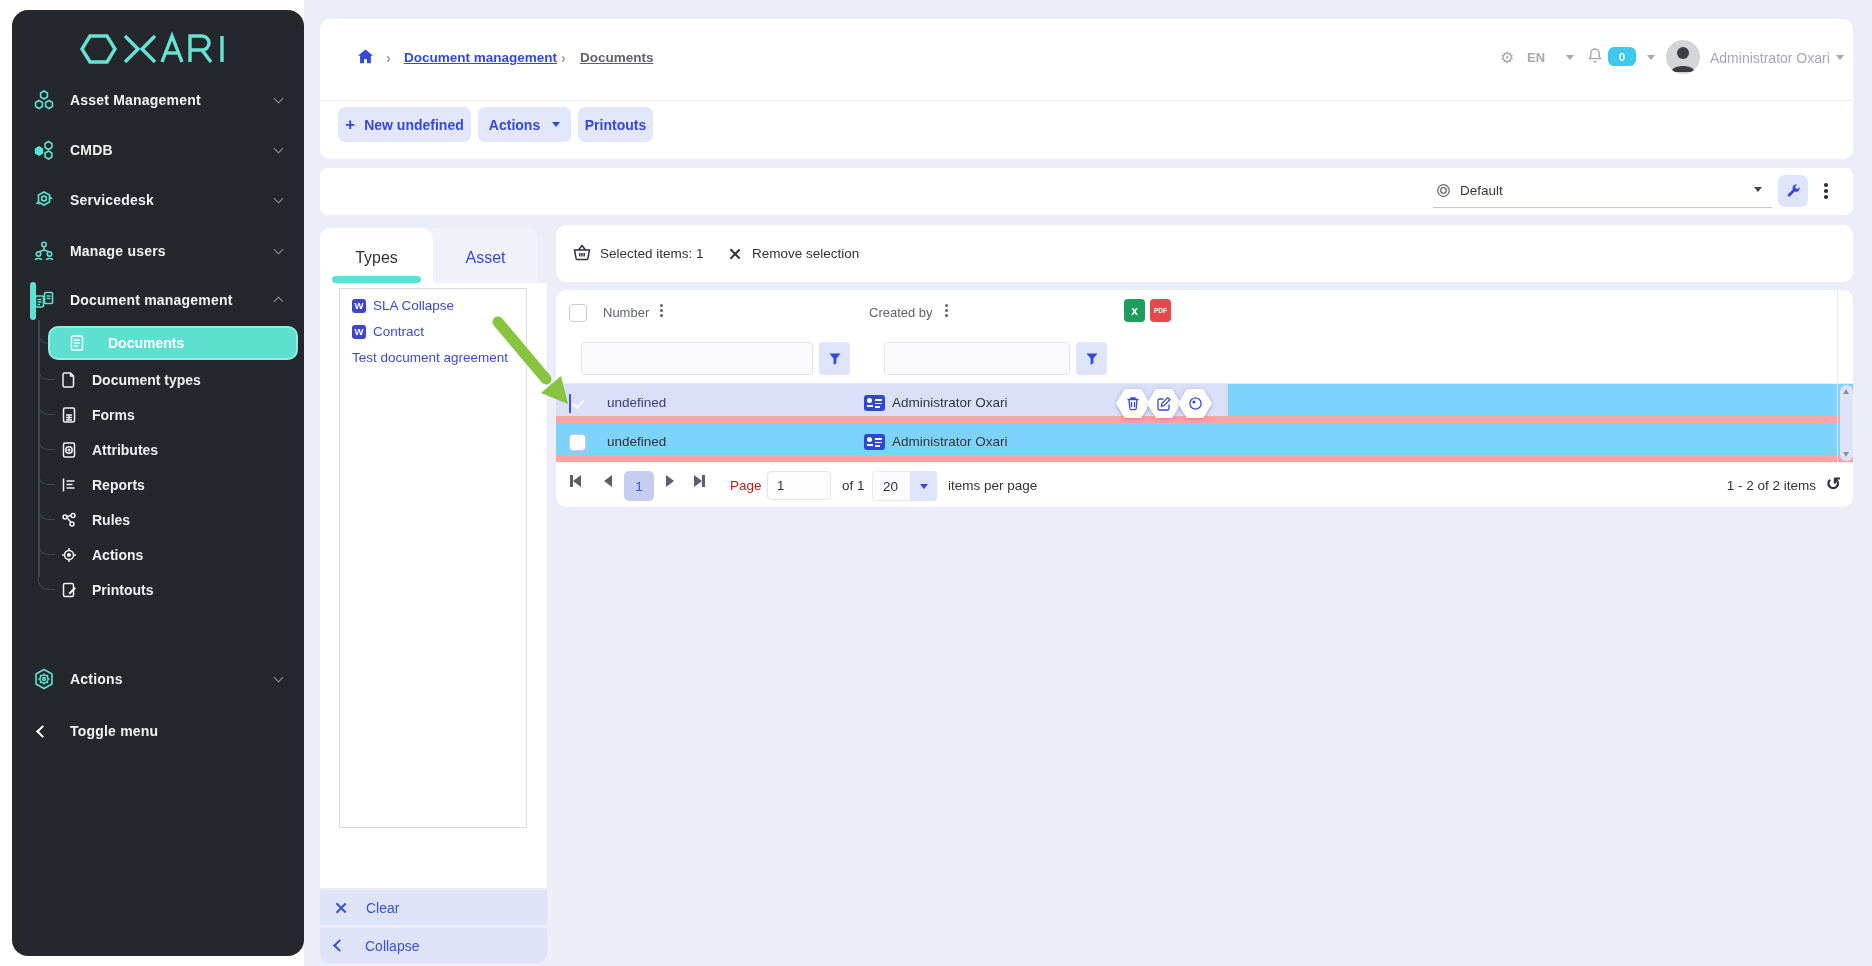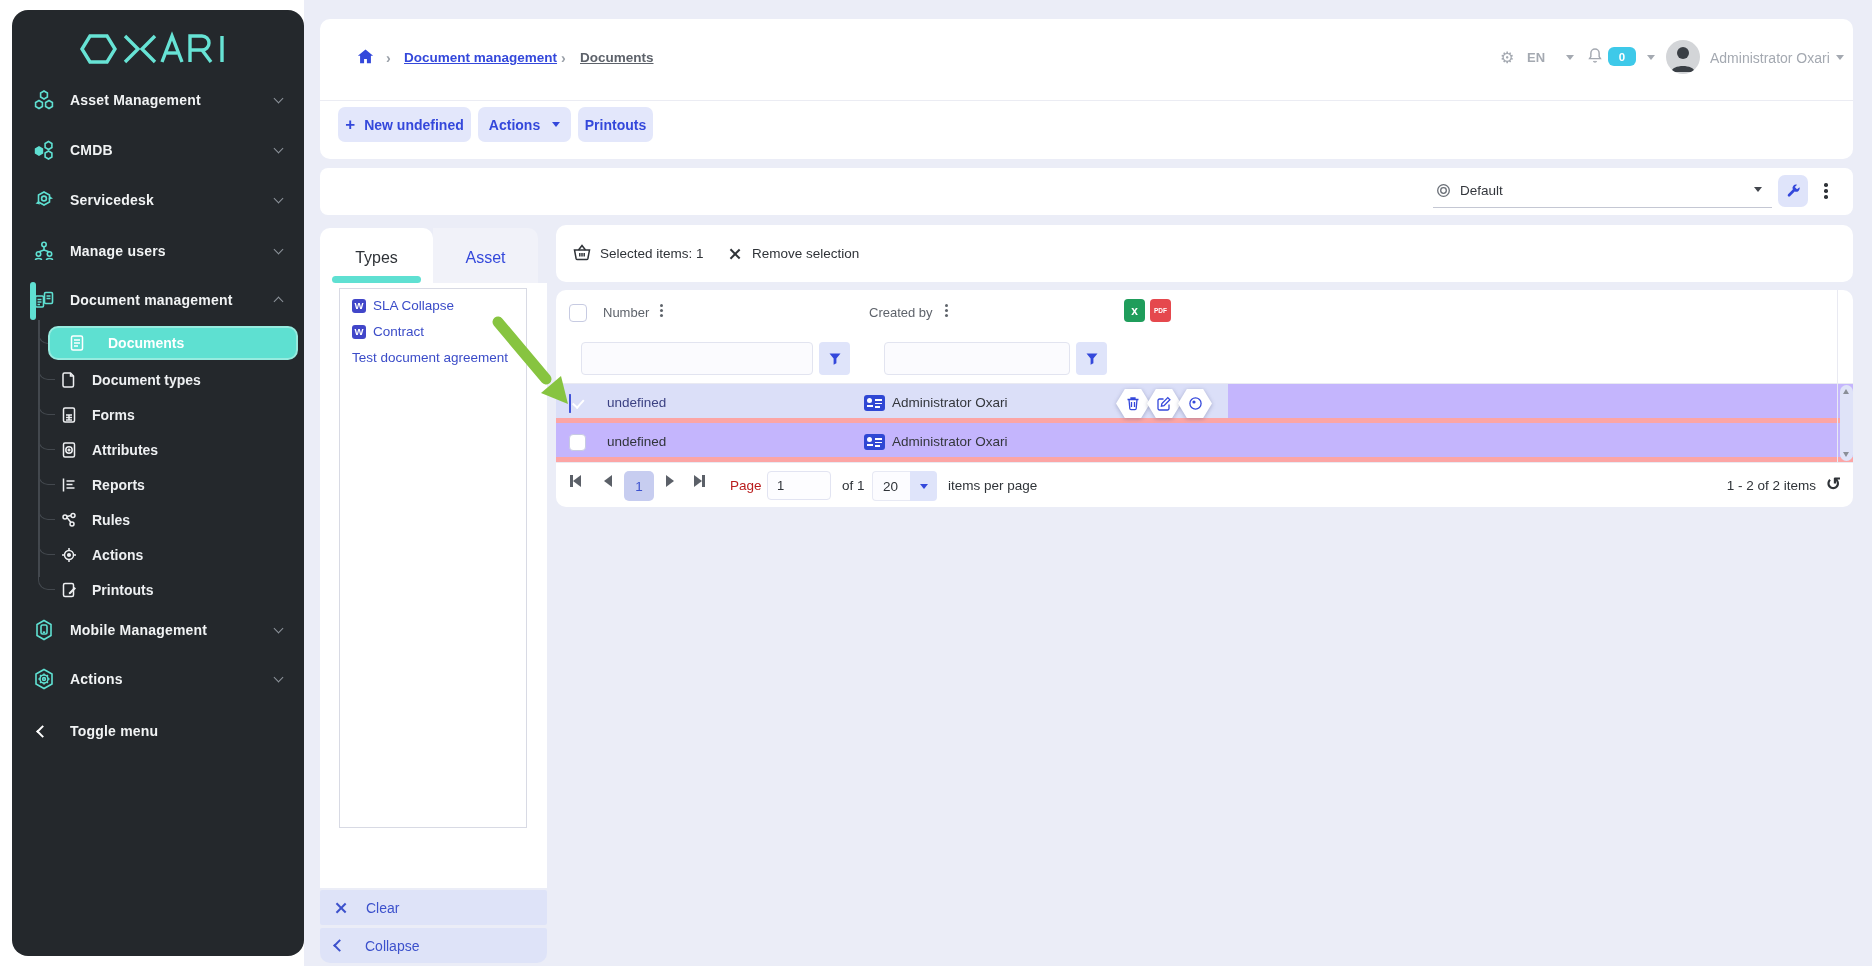--- a/index.html
+++ b/index.html
@@ -56,21 +56,21 @@
   .wbadge { width:14px; height:14px; background:#4146c9; border-radius:3px; color:#fff; font-size:9.5px; font-weight:700; display:flex; align-items:center; justify-content:center; }
   .panel-btn { position:absolute; left:320px; width:227px; height:35px; background:#dee3f8; display:flex; align-items:center; color:#3c51cc; font-size:14px; cursor:pointer; }
 
   
   .cbx { border:1.5px solid #c7cbe2; border-radius:4px; background:#fff; }
   .cbx.checked { background:#4152d9; border-color:#4152d9; position:relative; }
   .cbx.checked::after { content:""; position:absolute; left:4.5px; top:1.5px; width:4.5px; height:8.5px; border-right:2px solid #fff; border-bottom:2px solid #fff; transform:rotate(42deg); }
   .col-head { position:absolute; top:15px; font-size:13px; color:#5e636b; }
   .filter-input { position:absolute; top:52px; height:33px; border:1px solid #e2e4f0; background:#fbfbfe; border-radius:4px; padding:0 8px; font-size:13px; color:#33363c; outline:none; }
   .funnel-btn { position:absolute; top:52px; width:31px; height:33px; background:#dfe4fa; border-radius:4px; display:flex; align-items:center; justify-content:center; cursor:pointer; }
-  .trow { position:absolute; left:0; width:100%; height:39px; border-bottom:5px solid #fca5a5; background:#c4b5fd; }
+  .trow { position:absolute; left:0; width:100%; height:39px; border-bottom:7px solid #fca5a5; background:#7dd3fc; }
   .trow .band { position:absolute; left:0; top:0; width:672px; height:100%; }
   .trow.sel .band { background:#dbdff8; }
   .cell-num { position:absolute; left:51px; top:11px; font-size:13.5px; }
   .cell-user { position:absolute; left:336px; top:11px; font-size:13.5px; color:#33363c; }
   .idcard { position:absolute; left:308px; top:11px; width:21px; height:16px; background:#2f47d4; border-radius:3px; }
   .idcard i { position:absolute; background:#fff; }
   .hexbtn { position:absolute; top:5px; width:34px; height:29px; filter:drop-shadow(0 1px 2px rgba(60,70,120,.35)); cursor:pointer; }
   .hexbtn .hx { width:100%; height:100%; background:#fff; clip-path:polygon(26% 0,74% 0,100% 50%,74% 100%,26% 100%,0 50%); display:flex; align-items:center; justify-content:center; }
   .pgbtn { position:absolute; top:12px; cursor:pointer; display:flex; align-items:center; }
   .tri { width:0; height:0; border-top:6px solid transparent; border-bottom:6px solid transparent; display:inline-block; }
@@ -253,31 +253,20 @@
     <div class="sub-item" style="top:562px">
       <span class="sicon">
         <svg viewBox="0 0 18 18" fill="none" stroke="#eef0f2" stroke-width="1.5">
             <rect x="3.5" y="2.5" width="10" height="13" rx="1.5"></rect>
             <path d="M9 11.5 L14.5 6 L16 7.5 L10.5 13 L8.8 13.3z" fill="#eef0f2" stroke="none"></path>
           </svg>
       </span>
       <span class="slabel">Printouts</span>
     </div>
 
-    <div class="nav-item" style="top:598px">
-      <span class="nicon">
-        <svg viewBox="0 0 24 24" fill="none" stroke="#5fe0d2" stroke-width="1.6">
-            <polygon points="12,2.5 19,6.5 19,17.5 12,21.5 5,17.5 5,6.5"></polygon>
-            <rect x="9" y="7" width="6" height="9" rx="1.5"></rect>
-            <path d="M10.8 14.2h2.4"></path>
-          </svg>
-      </span>
-      <span class="nlabel">Mobile Management</span>
-      <span class="chev down"></span>
-    </div>
 
     <div class="nav-item" style="top:647px">
       <span class="nicon">
         <svg viewBox="0 0 24 24" fill="none" stroke="#5fe0d2" stroke-width="1.6">
             <polygon points="12,2.5 20,7 20,17 12,21.5 4,17 4,7"></polygon>
             <circle cx="12" cy="12" r="4"></circle>
             <circle cx="12" cy="12" r="1.4"></circle>
             <path d="M12 8v-1.6 M12 17.6V16 M8 12H6.4 M17.6 12H16 M9.2 9.2l-1.1-1.1 M15.9 15.9l-1.1-1.1 M14.8 9.2l1.1-1.1 M8.1 15.9l1.1-1.1"></path>
           </svg>
       </span>

